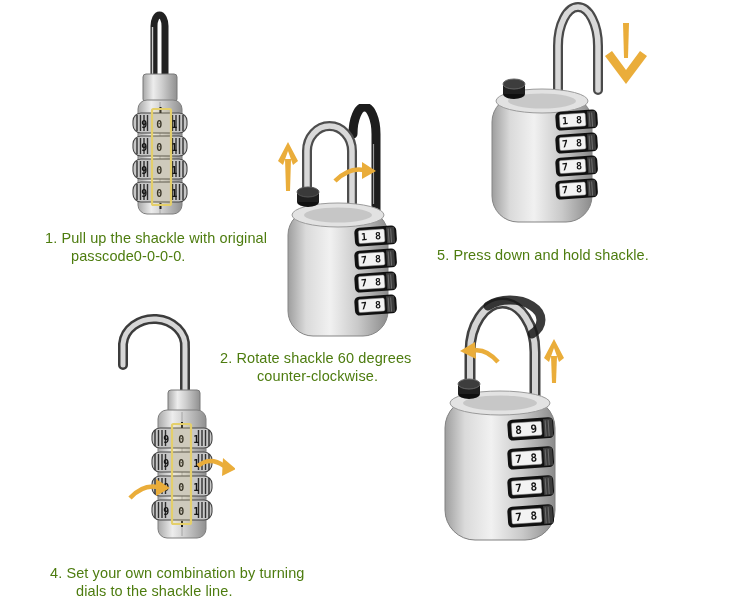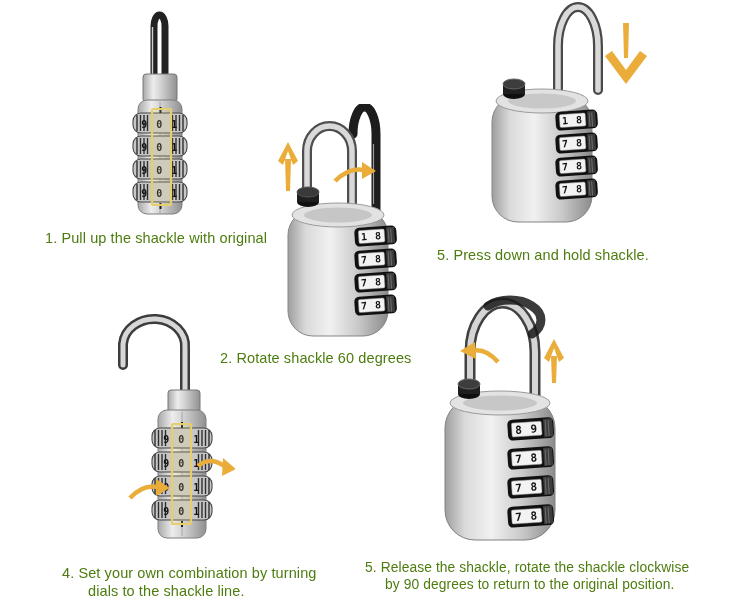--- a/index.html
+++ b/index.html
@@ -253,33 +253,31 @@
       <polygon points="35,48 20,57 36,65" fill="#EAAD3A"></polygon>
     </g>
     <g fill="#EAAD3A">
       <polygon points="104,64 114,45 124,64 119,68 114,54 109,68"></polygon>
       <polygon points="111,62 117,62 116,89 112,89"></polygon>
     </g>
   </svg>
 
   <div class="caption" style="left:45px;top:229px">
     <div>1. Pull up the shackle with original</div>
+    <div class="cont-26">passcode0-0-0-0.</div>
   </div>
 
   <div class="caption" style="left:220px;top:349px">
     <div>2. Rotate shackle 60 degrees</div>
+    <div class="cont-37">counter-clockwise.</div>
   </div>
 
   <div class="caption" style="left:437px;top:246px">
     <div>5. Press down and hold shackle.</div>
   </div>
 
-  <div class="caption" style="left:62px;top:564px">
+  <div class="caption" style="left:50px;top:564px">
     <div>4. Set your own combination by turning</div>
     <div class="cont-26">dials to the shackle line.</div>
   </div>
 
-  <div class="caption small" style="left:365px;top:559px">
-    <div>5. Release the shackle, rotate the shackle clockwise</div>
-    <div class="cont-20">by 90 degrees to return to the original position.</div>
-  </div>
 
 </div>
 
 </body></html>

